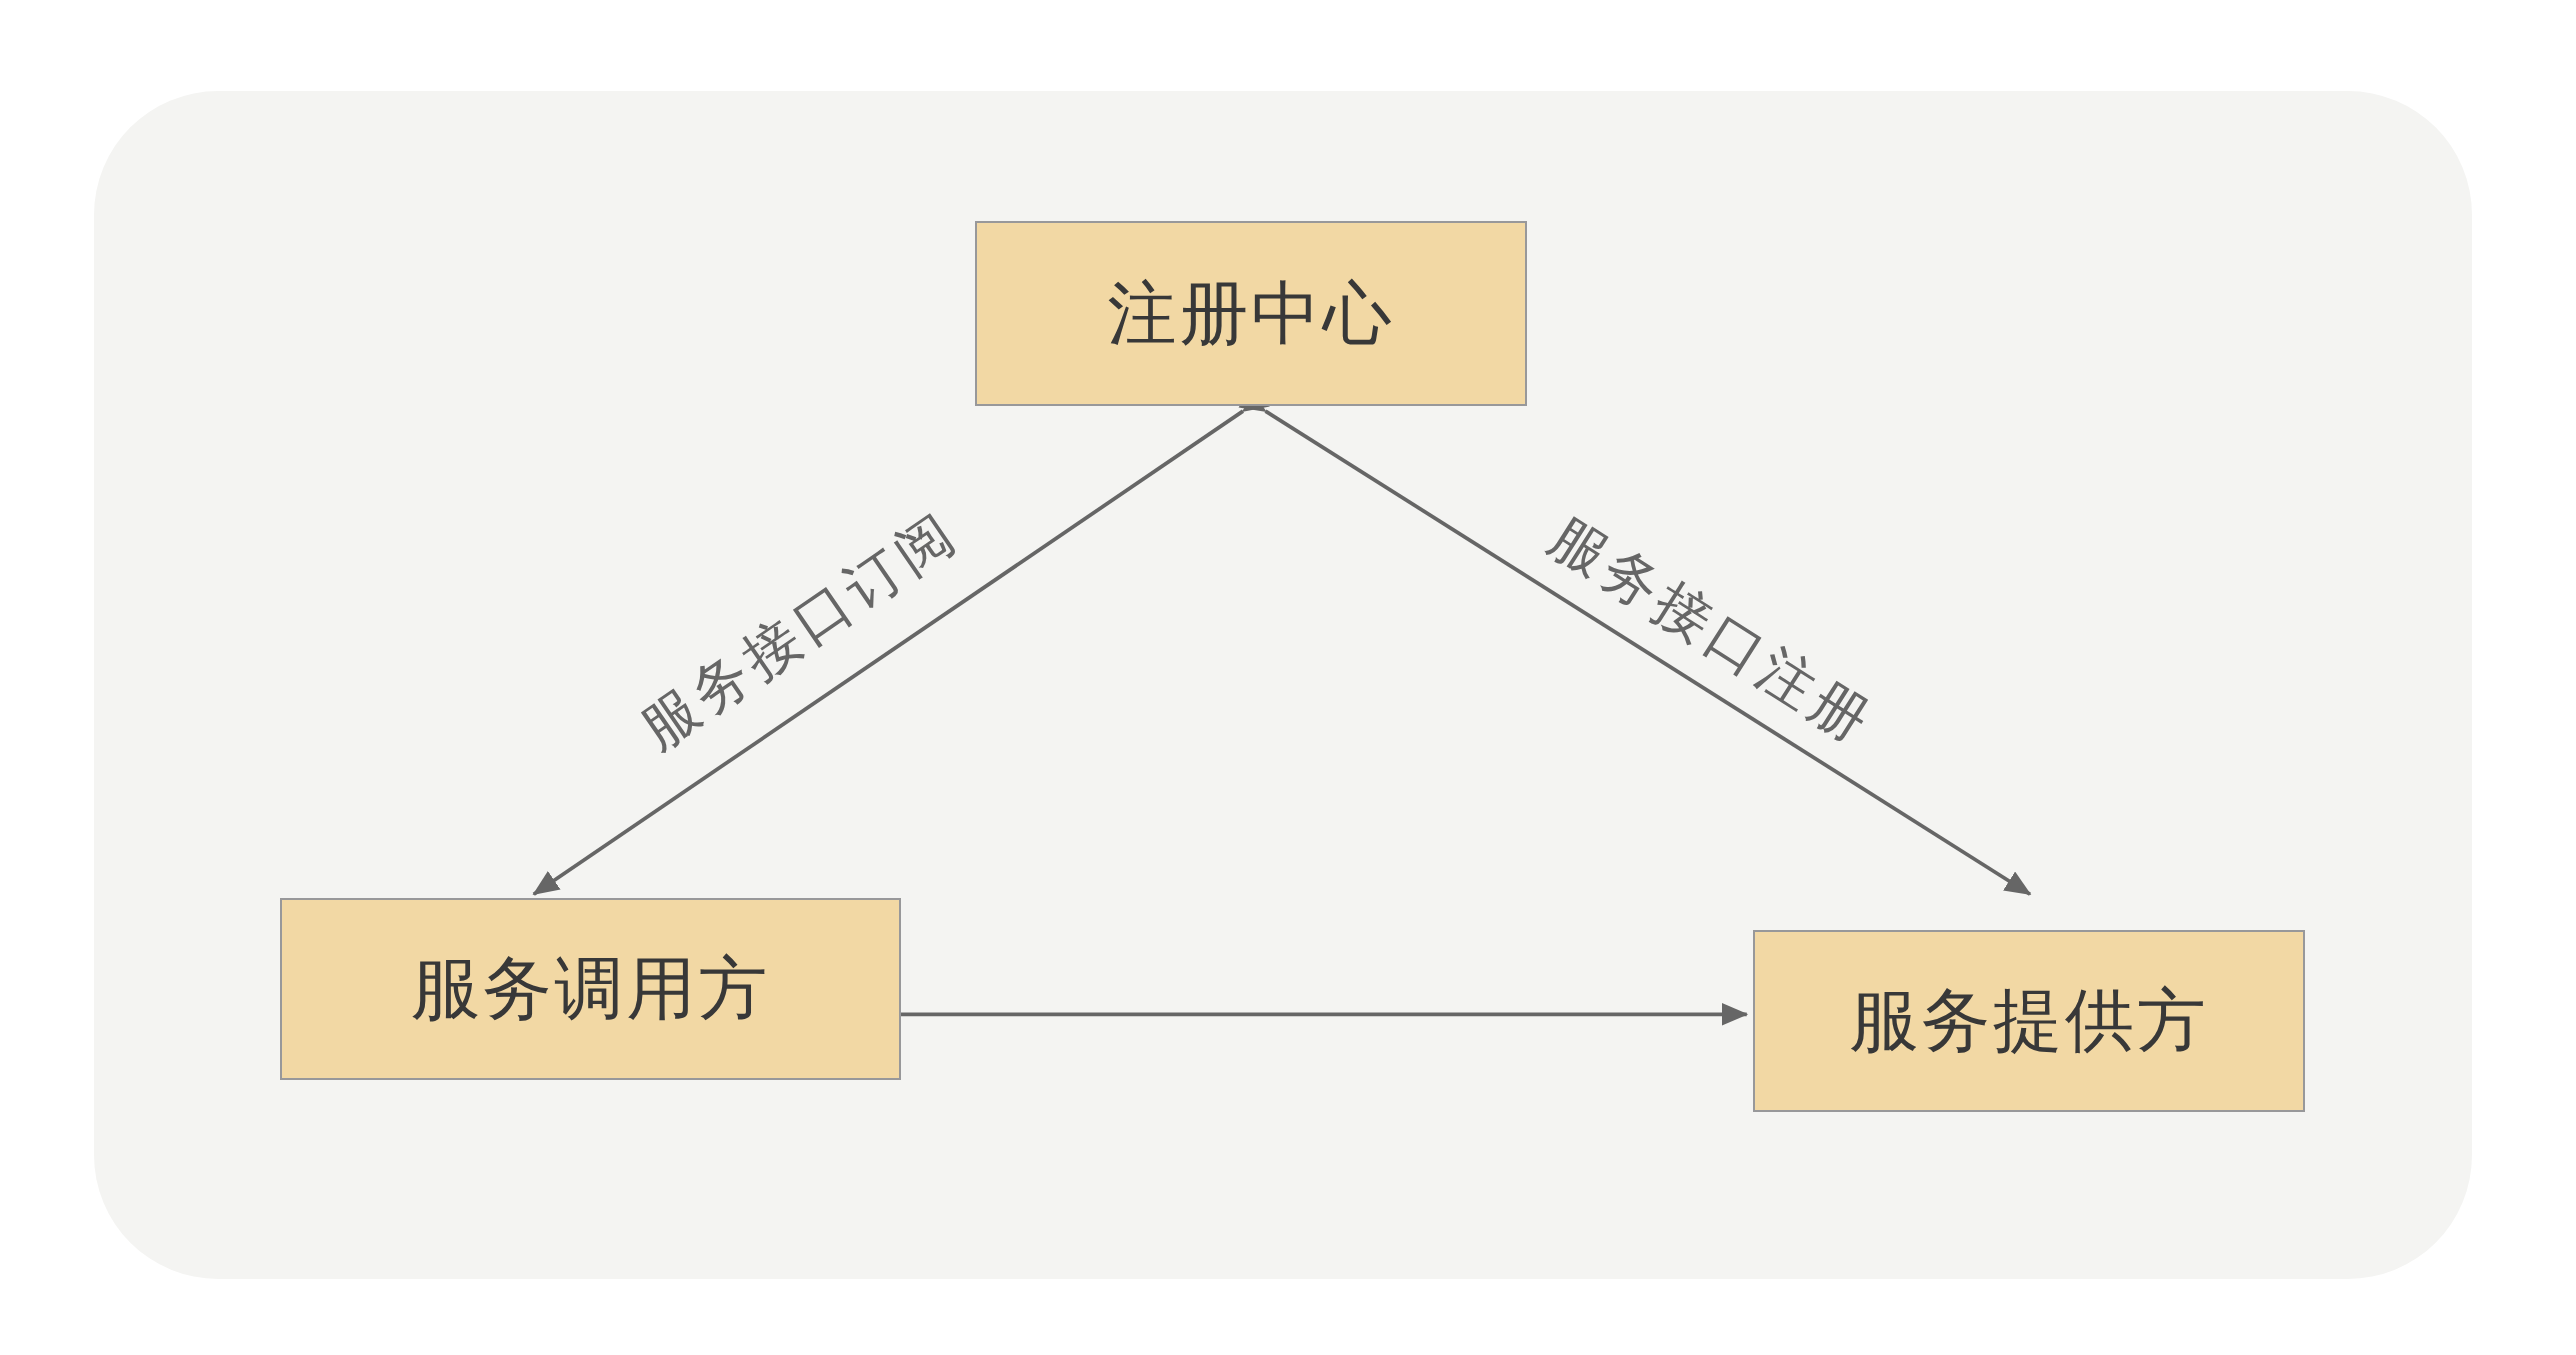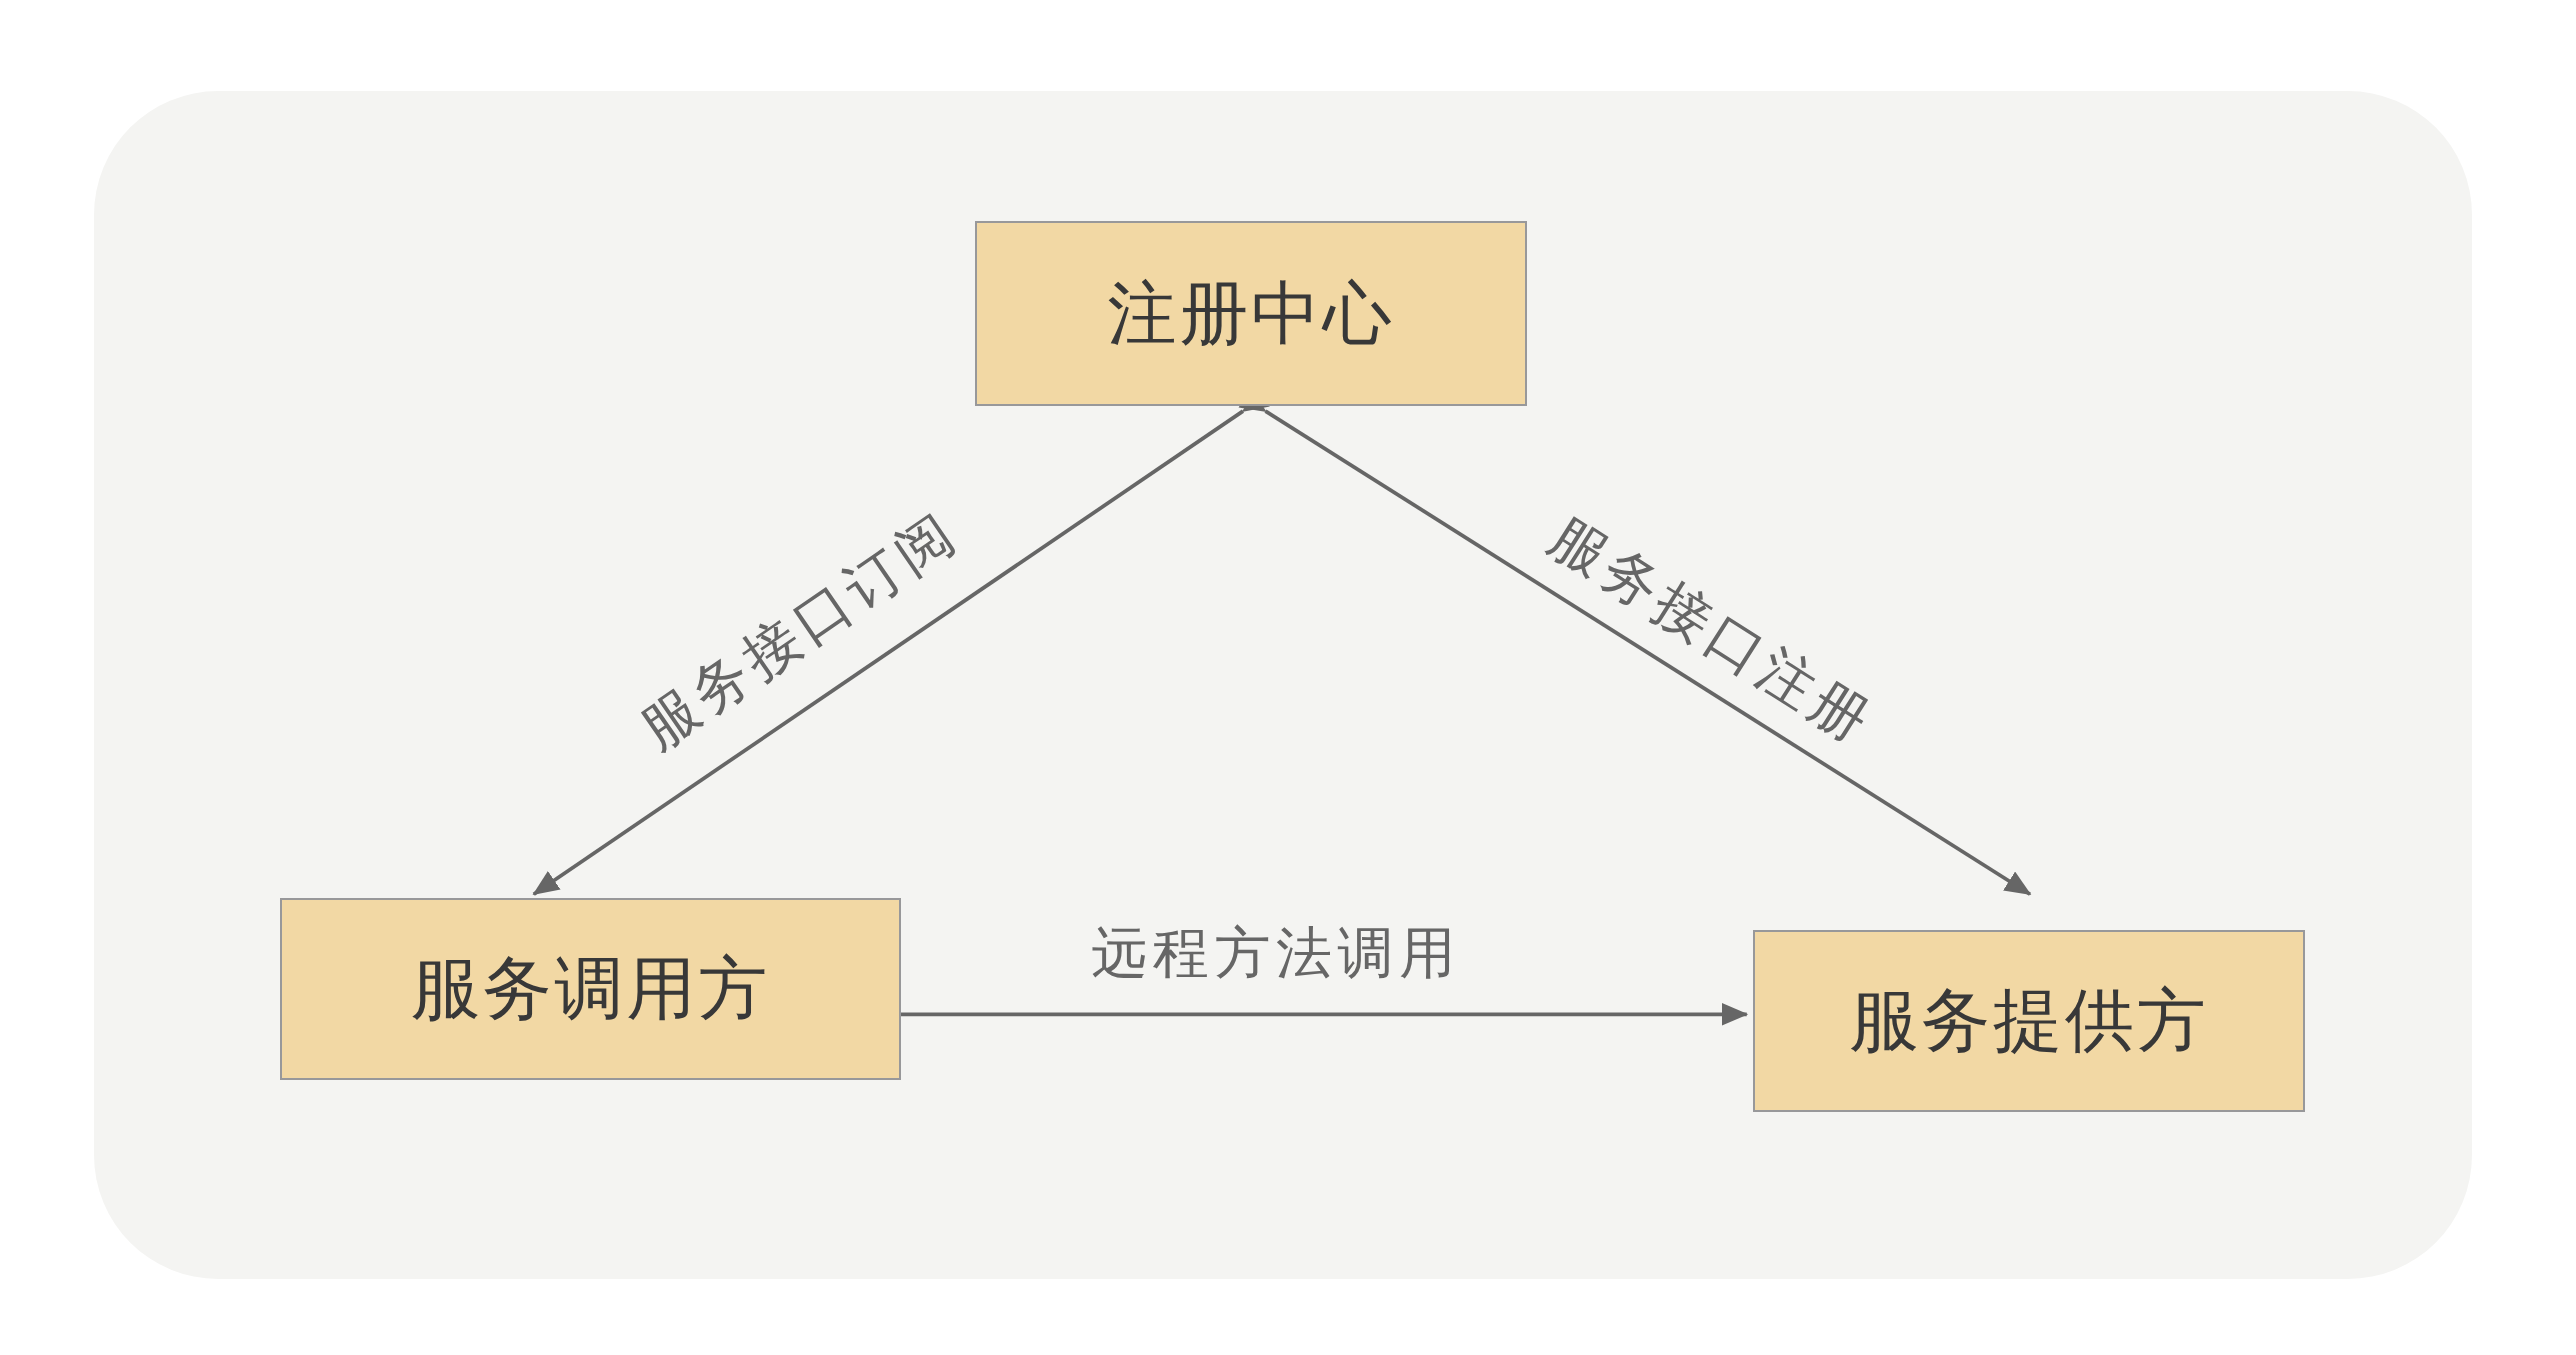--- a/index.html
+++ b/index.html
@@ -91,16 +91,15 @@
   </div>
 
   <div class="node node-provider">
     <span>服务提供方</span>
   </div>
 
   <div class="edge-label edge-label-subscribe">服务接口订阅</div>
 
   <div class="edge-label edge-label-register">服务接口注册</div>
 
-  <div class="edge-label edge-label-invoke">远程方法调用</div>
 
 </div>
 
 
 </body></html>

